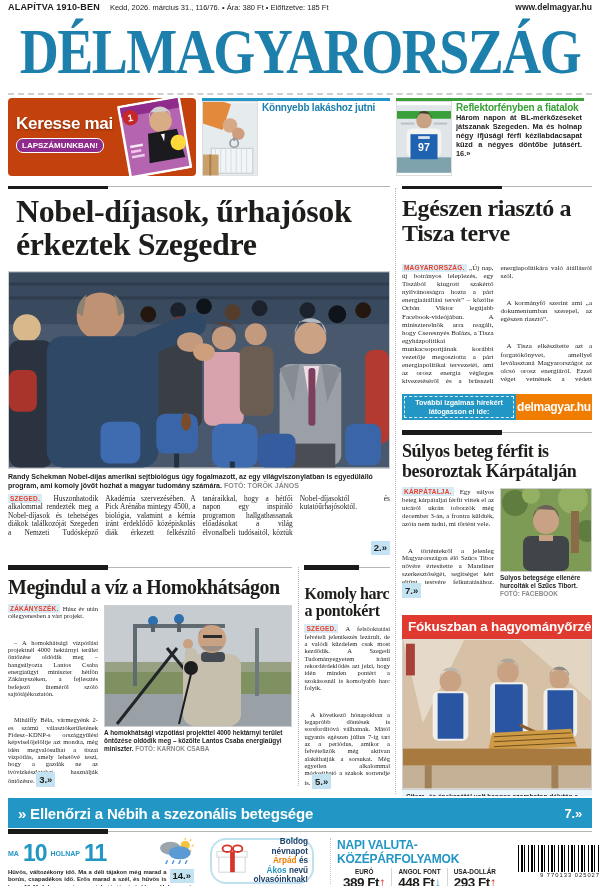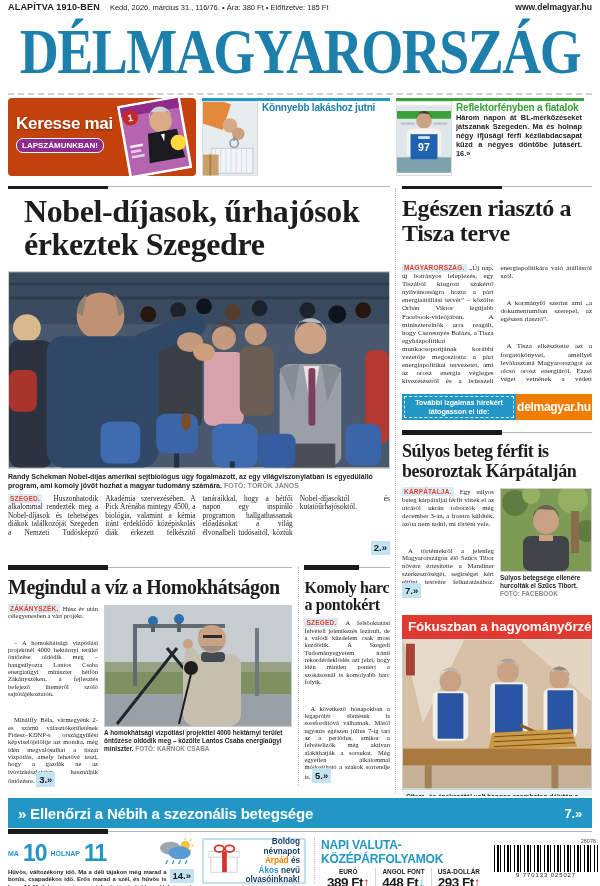--- a/index.html
+++ b/index.html
@@ -32,40 +32,40 @@
   .promo-body p{margin:0;font-size:7.4px;line-height:1.2;text-align:justify;color:#222;font-weight:600}
   .pgref{font-weight:800;color:#1d1d1b}
   
   .leftcol{position:absolute;left:8px;top:186px;width:382px;height:610px;overflow:hidden}
   .rightcol{position:absolute;left:402px;top:186px;width:190px;height:610px;overflow:hidden}
   .maindiv{position:absolute;left:395px;top:188px;height:606px;border-left:1px dotted #b7b7b7}
   .kicker{position:relative;border-top:1px solid #b5b5b5;height:5px;margin-bottom:2px}
   .kicker::before{content:"";position:absolute;left:0;top:-3px;width:100px;height:5px;background:#1a1a18}
   .kicker.k55::before{width:55px}
   .h-serif{font-family:"Liberation Serif",serif;font-weight:700;color:#1d1d1b;letter-spacing:-.4px;margin:4px 0 8px}
-  .lead-head{font-size:32px;line-height:1.04;margin:3px 16px 9px}
+  .lead-head{font-size:32px;line-height:1.04;margin:3px 8px 9px}
   .ph{border:1px solid #cfcfcf;overflow:hidden;background:#dfe3e6}
   .ph svg{display:block}
   .caption{font:700 7px/1.3 "Liberation Sans",sans-serif;margin:3px 0 5px}
   .credit{color:#8a8a8a;text-transform:uppercase}
   .body{font:400 7px/1.16 "Liberation Serif",serif;text-align:justify}
   .body p{margin:0}
   .body p + p{text-indent:6px;margin-top:19px}
   .tag{font:700 6.5px/1 "Liberation Sans",sans-serif;color:#e8402c;background:#d9ecf6;padding:1px 2px;letter-spacing:.2px}
   .pg{font:700 9.5px/1 "Liberation Sans",sans-serif;background:#c3e2f2;padding:2px 3px;color:#1d1d1b;white-space:nowrap}
   .cols4{column-count:4;column-gap:7px;position:relative;height:60px}
   .cols2{column-count:2;column-gap:7px;position:relative;max-height:122px;overflow:hidden}
   .abs-pg{position:absolute;right:0;bottom:0}
   
   .subrow{display:flex;margin-top:12px}
   .viz{width:286px}
   .vdots{border-left:1px dotted #b7b7b7;margin:0 5px 0 6px}
   .felveteli{width:86px}
   .viz-head{font-size:20px;line-height:1.05;letter-spacing:-.5px;margin:4px 0 7px}
-  .felv-head{font-size:16px;line-height:1.08;margin:6px 0 6px}
+  .felv-head{font-size:16px;line-height:1.08;margin:12px 0 6px}
   .vizflex{display:flex;gap:6px}
   .viztext{width:90px;flex:none}
   .vizphoto{width:188px}
   .smallcap{font:700 6.4px/1.25 "Liberation Sans",sans-serif;margin-top:2px}
   
   .tisza-head{font-size:24px;line-height:1.06;margin:4px 0 17px}
   .karp-head{font-size:18px;line-height:1.1;margin:4px 0 7px}
   .promo-banner{display:flex;margin:8px 0 12px;height:26px}
   .pb-blue{flex:1;background:#2296c4;color:#fff;font:700 7.2px/1.25 "Liberation Sans",sans-serif;
            display:flex;align-items:center;justify-content:center;text-align:center;outline:1px dashed rgba(255,255,255,.85);outline-offset:-3px;padding:0 4px}
@@ -74,29 +74,29 @@
   .ktext{width:92px;flex:none}
   .kphoto{width:92px}
   .redhead{background:#e0392f;color:#fff;font:800 13.5px/24px "Liberation Sans",sans-serif;height:24px;padding:0 6px;letter-spacing:-.2px;white-space:nowrap;overflow:hidden}
   .hcap{background:#eaf5fb;padding:3px 4px;font:700 6.6px/1.3 "Liberation Sans",sans-serif}
   
   .nebih{position:absolute;left:8px;top:798px;width:584px;height:30px;background:#2296c4;color:#fff;
          display:flex;align-items:center;padding:0 10px;box-sizing:border-box;font:800 15px/1 "Liberation Sans",sans-serif;letter-spacing:-.2px}
   .nebih .npg{margin-left:auto;font-size:13px}
   .botkick{position:absolute;left:8px;right:8px;top:831px}
   
-  .bottom{position:absolute;left:8px;top:838px;width:584px;height:46px;display:flex;gap:8px}
+  .bottom{position:absolute;left:8px;top:838px;width:584px;height:46px;display:flex;gap:16px}
   .weather{width:186px;flex:none}
   .wnums{display:flex;align-items:center;gap:4px}
   .wlabel{color:#2296c4;font-weight:800;font-size:7px}
   .wtemp{color:#2296c4;font-weight:800;font-size:23px;letter-spacing:-1px;line-height:1}
   .wicon{margin-left:auto}
   .wtext{font:700 5.9px/1.25 "Liberation Sans",sans-serif;text-align:justify;margin-top:1px}
   .wtext .pg{float:right;margin-left:3px}
-  .nameday{width:104px;flex:none;border:2px solid #bfe0ef;border-radius:1px;display:flex;align-items:center;gap:4px;padding:2px 4px;box-sizing:border-box}
+  .nameday{width:104px;flex:none;border:2px solid #bfe0ef;border-radius:16px;display:flex;align-items:center;gap:4px;padding:2px 4px;box-sizing:border-box}
   .nd-text{font:800 8.2px/1.15 "Liberation Sans",sans-serif;color:#1b3f66;text-align:right;flex:1}
   .nd-orange{color:#f07c00}.nd-blue{color:#2296c4}
   .currency{width:172px;flex:none;border-left:1px dotted #c5c5c5;padding-left:6px;box-sizing:border-box}
   .cur-title{color:#2296c4;font-weight:800;font-size:12px;letter-spacing:-.2px}
   .cur-row{display:flex;margin-top:2px}
   .cur-item{flex:1;text-align:center}
   .cur-item + .cur-item{border-left:1px solid #d5d5d5}
   .cur-label{font-size:6.4px;font-weight:800}
   .cur-val{font-size:13.5px;font-weight:900;letter-spacing:-.5px}
   .dir-up{color:#e0392f}.dir-down{color:#2296c4}

